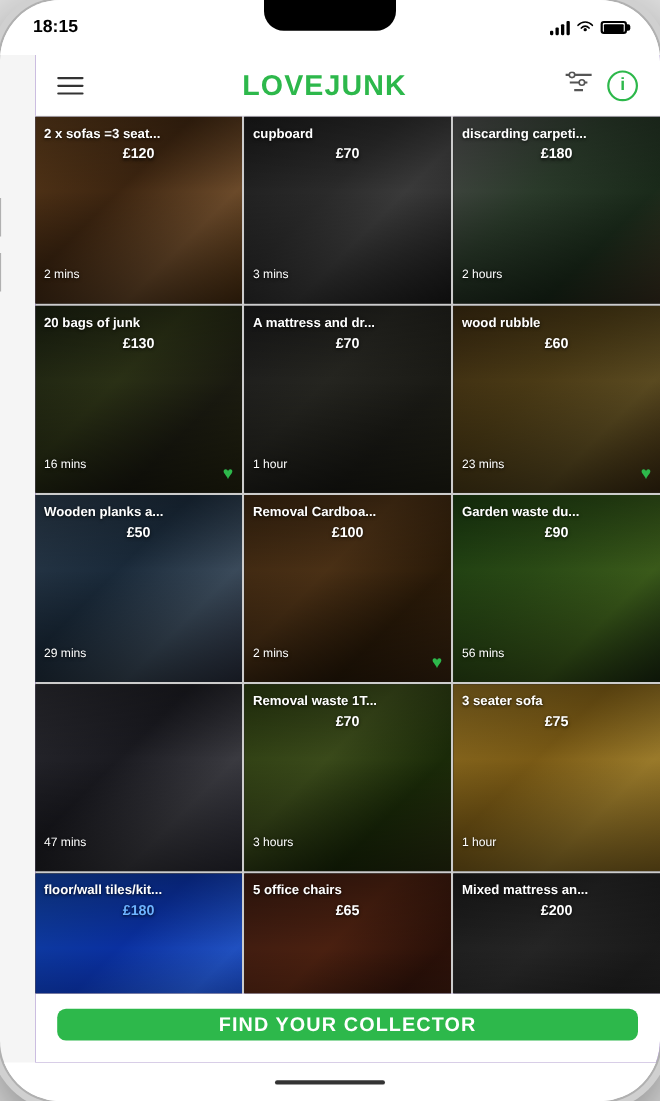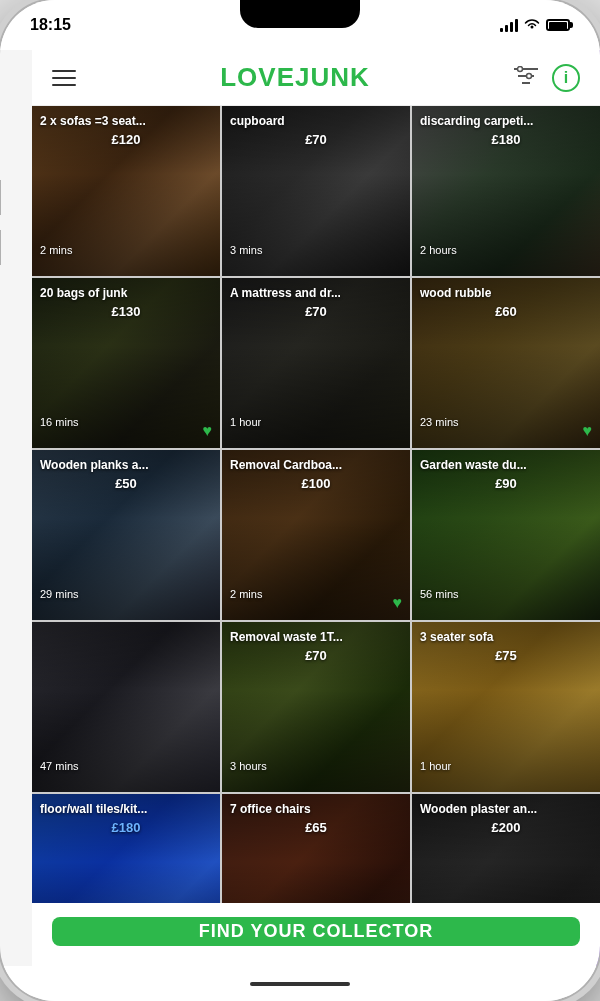--- a/index.html
+++ b/index.html
@@ -519,29 +519,29 @@
           <div class="card-info">
             <div class="card-title">floor/wall tiles/kit...</div>
             <div class="card-price price-blue">£180</div>
           </div>
           <div class="card-heart">♥</div>
         </div>
         <div class="listing-card">
           <div class="card-bg bg-chairs"></div>
           <div class="card-overlay"></div>
           <div class="card-info">
-            <div class="card-title">7 office chairs</div>
+            <div class="card-title">5 office chairs</div>
             <div class="card-price">£65</div>
           </div>
         </div>
         <div class="listing-card">
           <div class="card-bg bg-plaster"></div>
           <div class="card-overlay"></div>
           <div class="card-info">
-            <div class="card-title">Wooden plaster an...</div>
+            <div class="card-title">Mixed mattress an...</div>
             <div class="card-price">£200</div>
           </div>
         </div>
       </div>
 
     <div class="bottom-cta">
       <button class="cta-button">FIND YOUR COLLECTOR</button>
     </div>
   </div>
 

